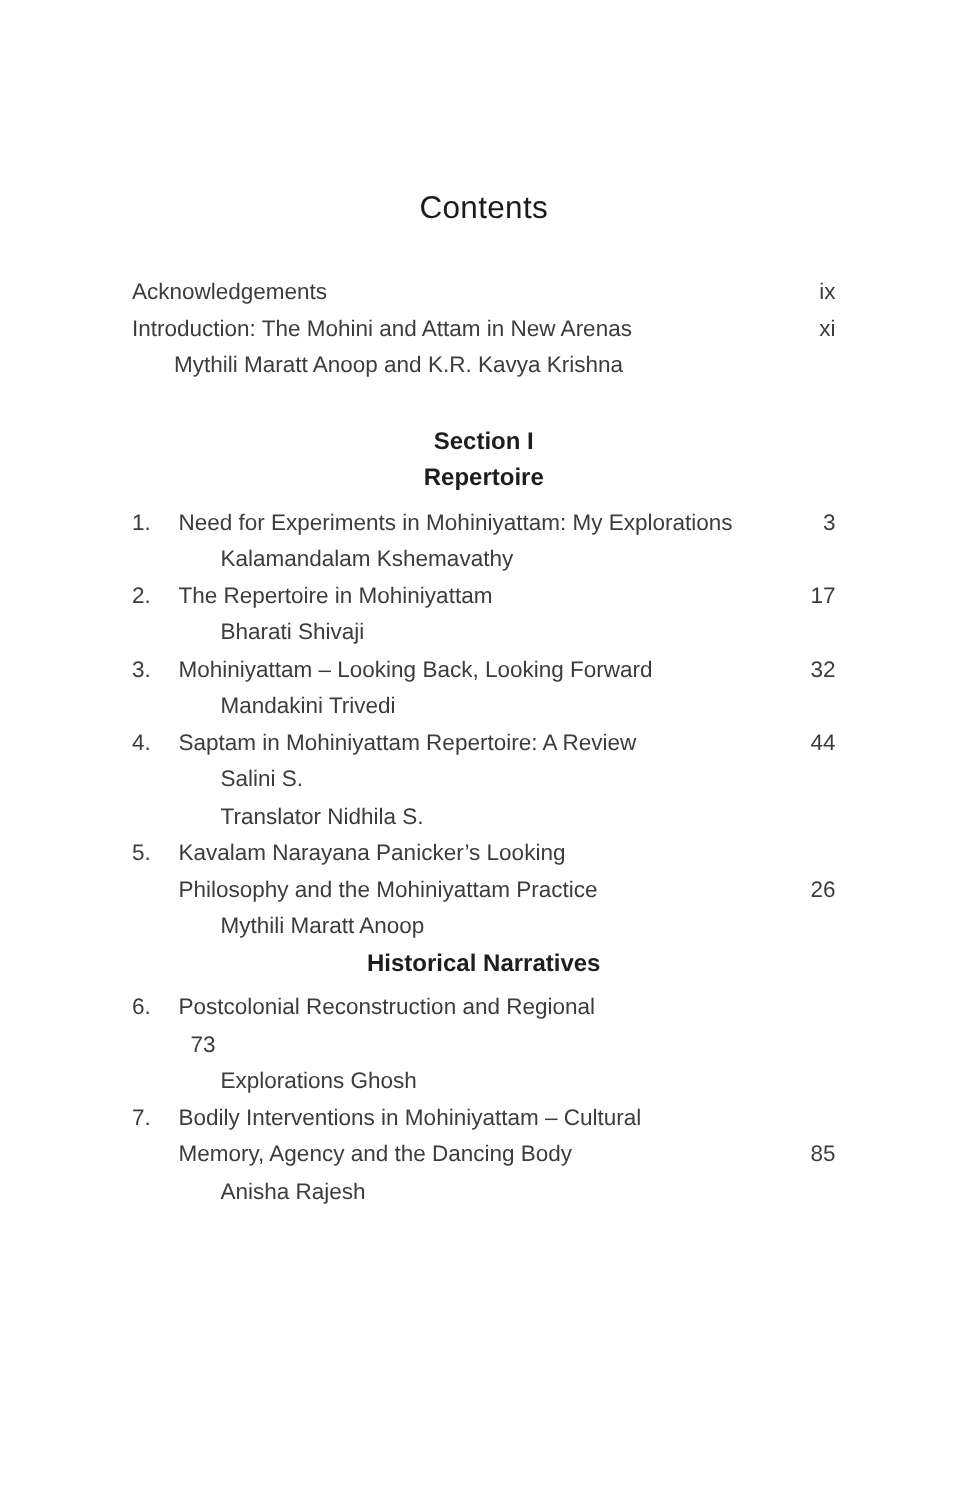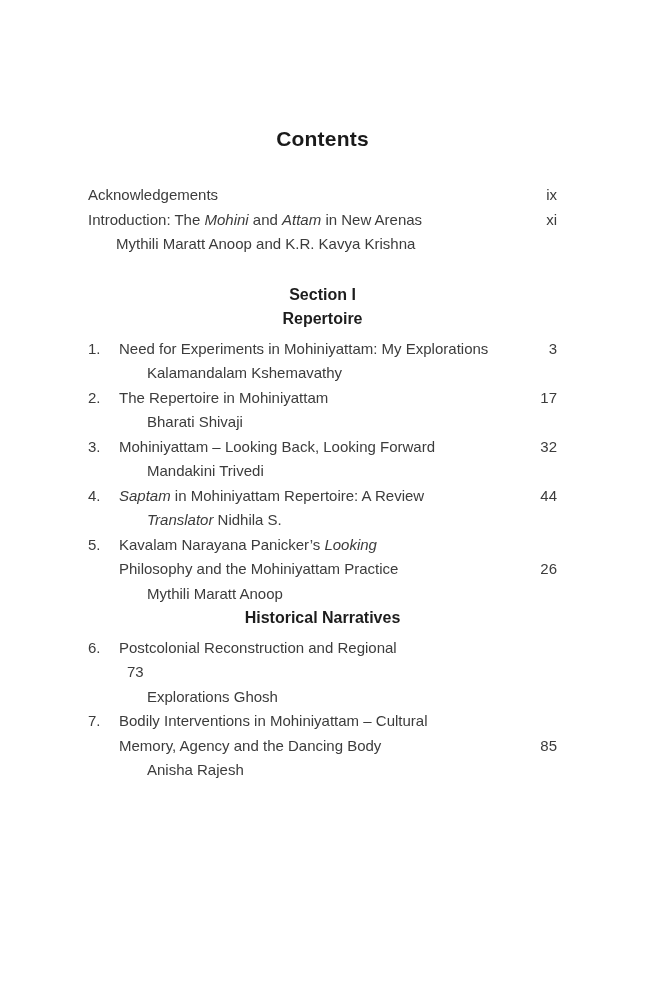--- a/index.html
+++ b/index.html
@@ -16,21 +16,21 @@
     padding: 126px 90px 0 88px;
     font-family: "Liberation Sans", "DejaVu Sans", sans-serif;
     color: #3c3c3c;
     font-size: 15px;
     line-height: 24.5px;
     overflow: hidden;
   }
   .title {
     text-align: center;
     font-size: 21px;
-    font-weight: bold;
+    font-weight: normal;
     color: #1a1a1a;
     line-height: 26px;
     margin-bottom: 31px;
     letter-spacing: 0.2px;
   }
   .row {
     display: flex;
     align-items: baseline;
   }
   .num {
@@ -43,21 +43,20 @@
   }
   .pg {
     flex: none;
     text-align: right;
     padding-left: 8px;
   }
   .author {
     padding-left: 28px;
   }
   .it {
-    font-style: italic;
   }
   .section-head {
     text-align: center;
     font-weight: bold;
     color: #1d1d1d;
     margin-top: 26px;
     font-size: 16px;
   }
   .section-sub {
     text-align: center;
@@ -121,20 +120,24 @@
     <span class="ttl author">Mandakini Trivedi</span>
   </div>
 
   <div class="row">
     <span class="num">4.</span>
     <span class="ttl"><span class="it">Saptam</span><span> in Mohiniyattam Repertoire: A Review</span></span>
     <span class="pg">44</span>
   </div>
   <div class="row">
     <span class="num"></span>
+    <span class="ttl author">Salini S.</span>
+  </div>
+  <div class="row">
+    <span class="num"></span>
     <span class="ttl author"><span class="it">Translator</span><span> Nidhila S.</span></span>
   </div>
 
   <div class="row">
     <span class="num">5.</span>
     <span class="ttl"><span>Kavalam Narayana Panicker’s </span><span class="it">Looking</span></span>
   </div>
   <div class="row">
     <span class="num"></span>
     <span class="ttl">Philosophy and the Mohiniyattam Practice</span>

